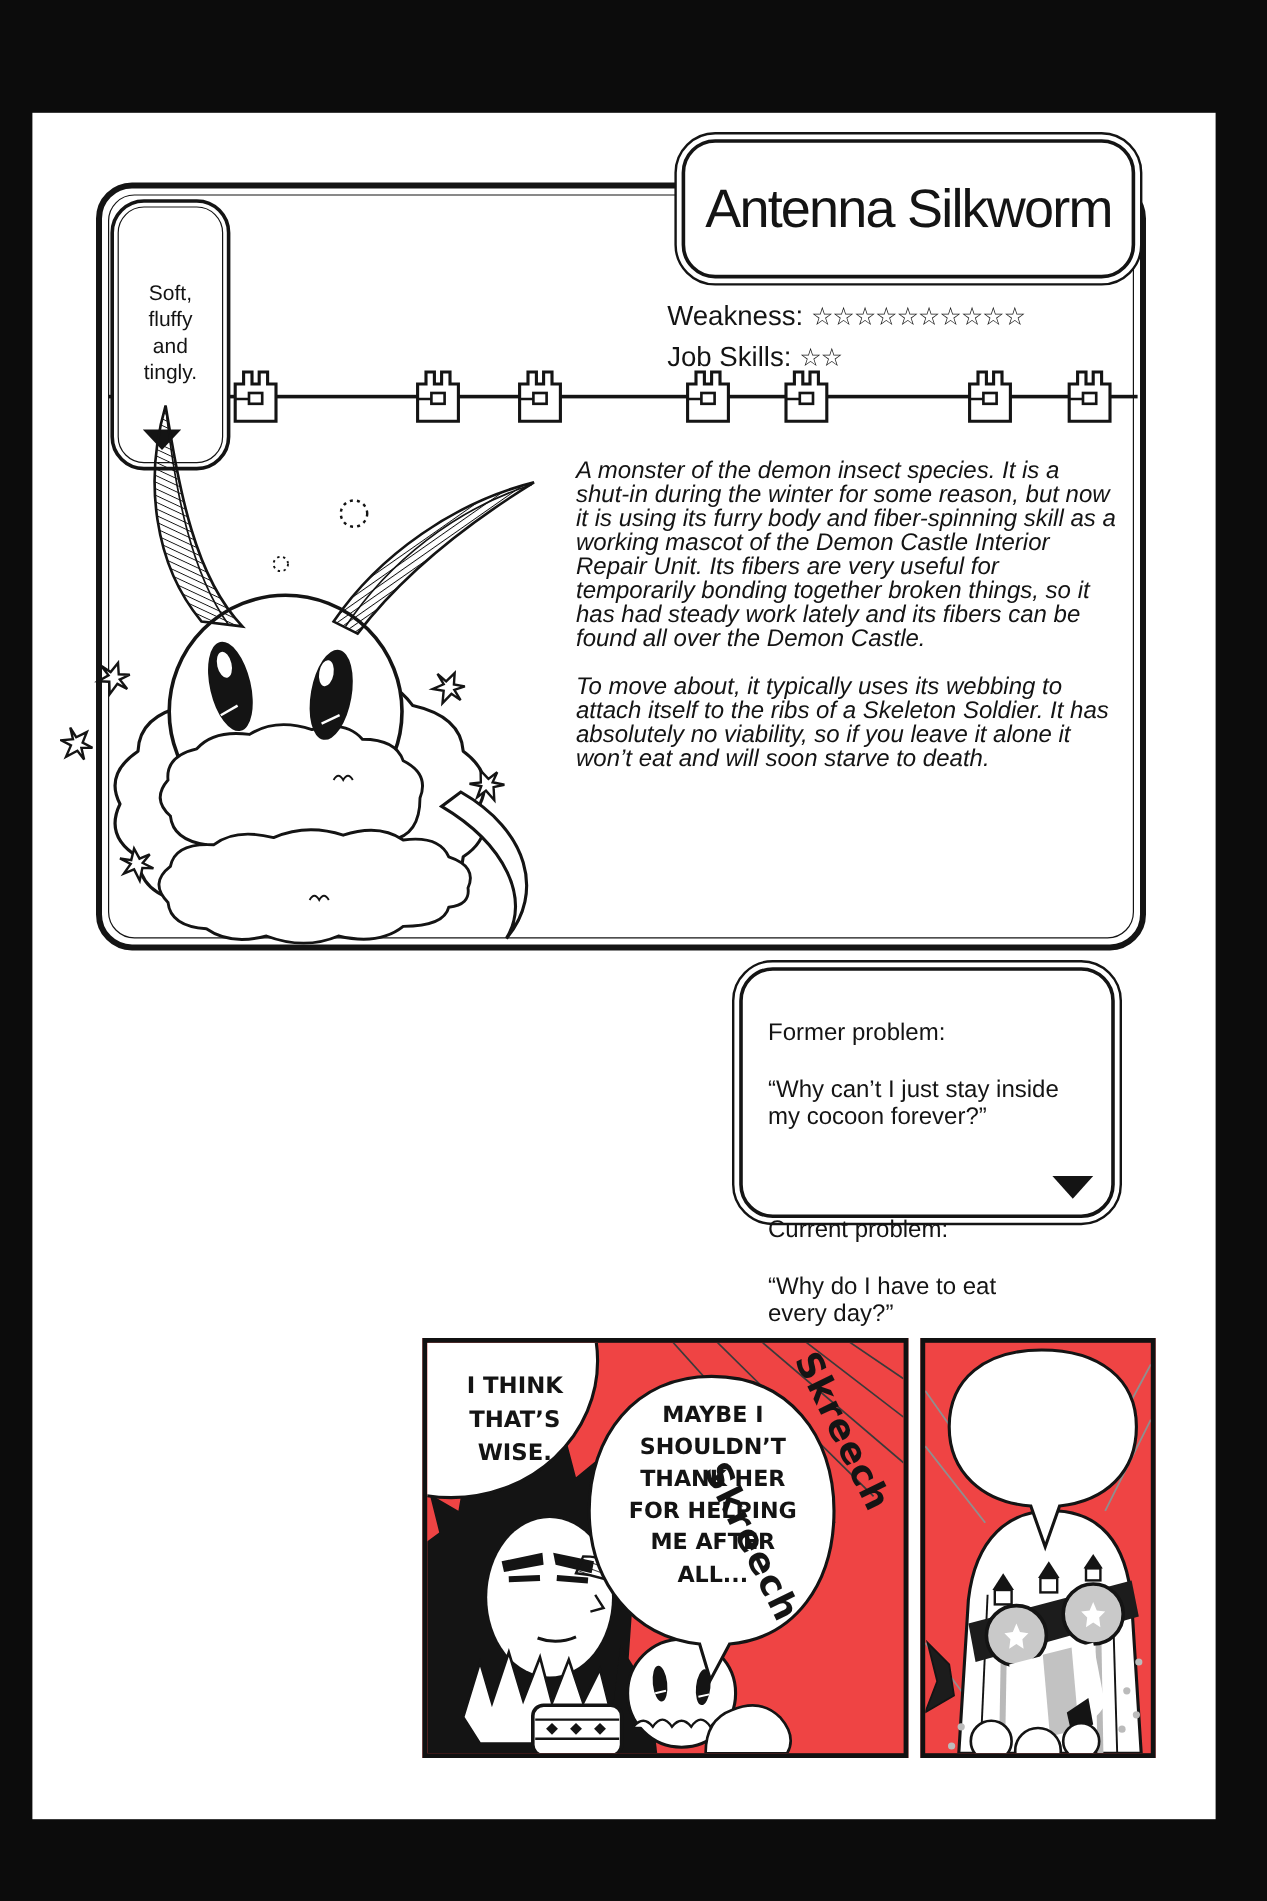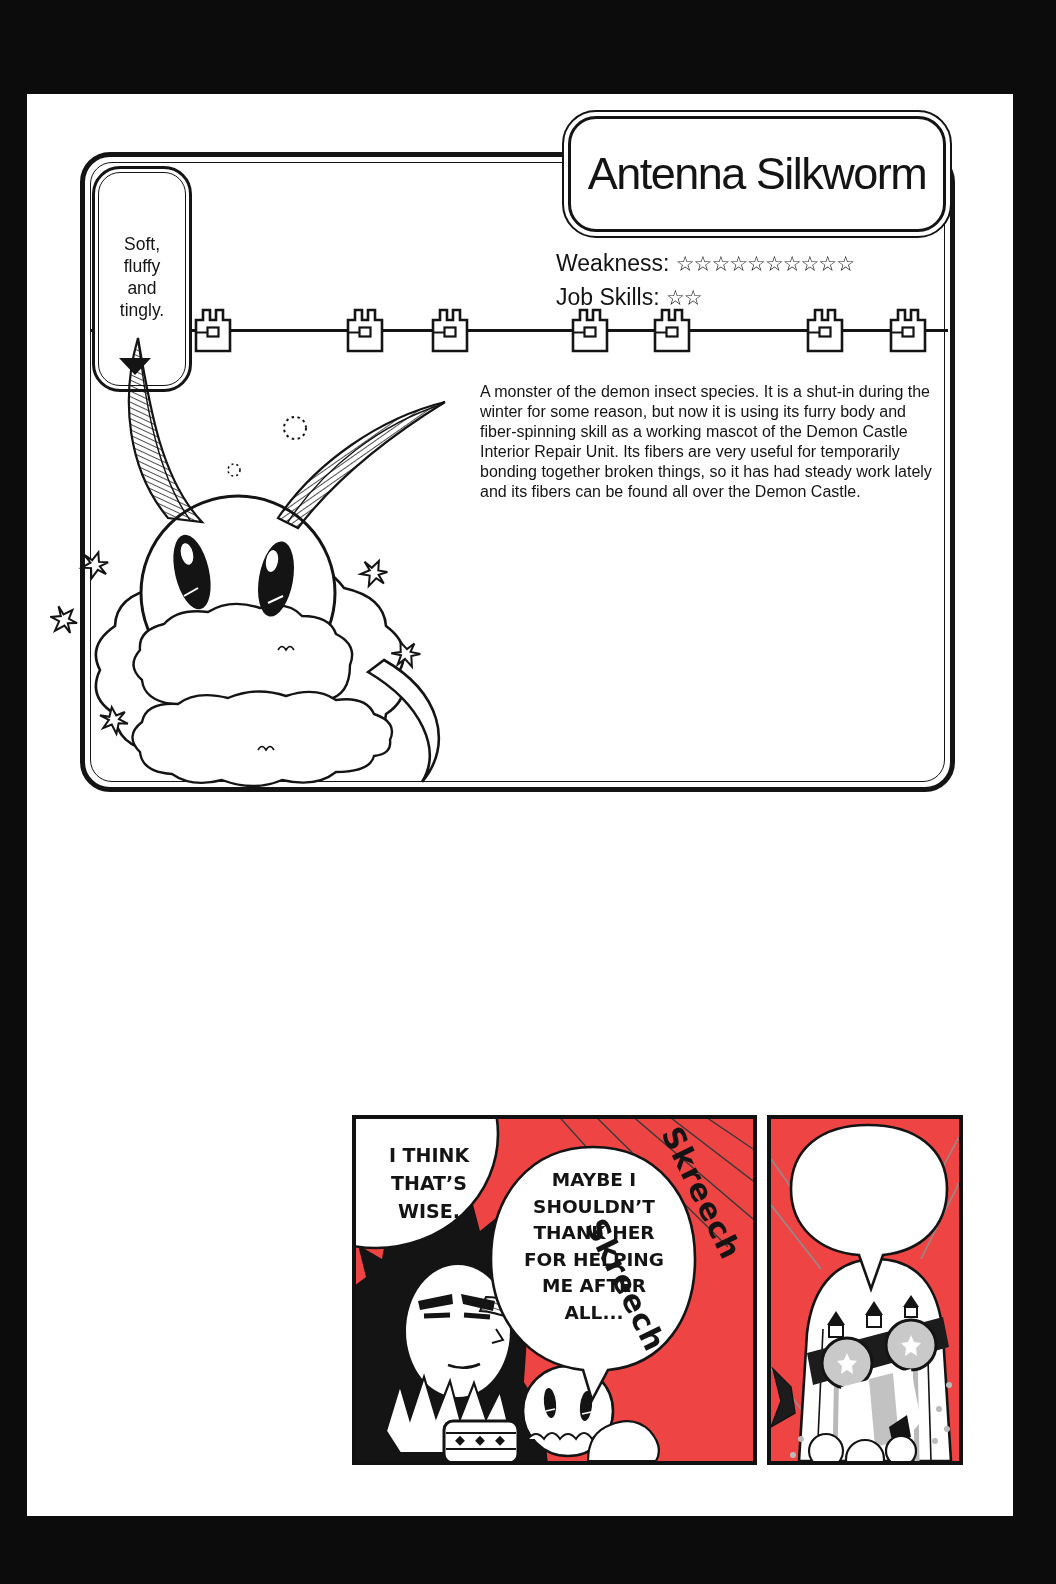--- a/index.html
+++ b/index.html
@@ -29,21 +29,21 @@
         border:2px solid #141414;border-radius:34px;background:#fff;box-sizing:border-box;}
   .problembox::before{content:"";position:absolute;inset:4px;border:3px solid #141414;border-radius:28px;}
   .problem-text{position:absolute;left:28px;top:24px;width:270px;font-size:20px;line-height:23.5px;white-space:pre-line;}
   .problem-gap{height:23px;}
   .problem-marker{position:absolute;right:22px;bottom:20px;width:0;height:0;
         border-left:17px solid transparent;border-right:17px solid transparent;border-top:19px solid #141414;}
 
   
   .stats{position:absolute;left:556px;top:247px;z-index:3;font-size:23px;line-height:33px;}
   .stars{font-family:"DejaVu Sans",sans-serif;font-size:21px;letter-spacing:-1px;}
-  .desc{position:absolute;left:480px;top:382px;width:452px;z-index:3;font-size:16px;line-height:20px;}
+  .desc{position:absolute;left:480px;top:382px;width:452px;z-index:3;font-size:20px;line-height:20px;font-style:italic;}
   .desc p{margin:0 0 20px 0;}
 
   
   .deco-line{position:absolute;left:90px;top:329px;width:858px;height:3px;background:#141414;z-index:2;}
   .turret{position:absolute;top:307px;width:40px;height:46px;z-index:3;}
 
   
   .panel{position:absolute;top:1115px;height:350px;background:#ef4444;border:4px solid #111;
          box-sizing:border-box;overflow:hidden;z-index:2;}
   .panel1{left:352px;width:405px;}
@@ -119,20 +119,21 @@
     <div class="title">Antenna Silkworm</div>
   </div>
 
   <div class="stats">
     <div><span>Weakness:</span> <span class="stars">☆☆☆☆☆☆☆☆☆☆</span></div>
     <div><span>Job Skills:</span> <span class="stars">☆☆</span></div>
   </div>
 
   <div class="desc">
     <p>A monster of the demon insect species. It is a shut-in during the winter for some reason, but now it is using its furry body and fiber-spinning skill as a working mascot of the Demon Castle Interior Repair Unit. Its fibers are very useful for temporarily bonding together broken things, so it has had steady work lately and its fibers can be found all over the Demon Castle.</p>
+    <p>To move about, it typically uses its webbing to attach itself to the ribs of a Skeleton Soldier. It has absolutely no viability, so if you leave it alone it won’t eat and will soon starve to death.</p>
   </div>
 
   <svg class="monster" viewBox="0 0 420 467">
     <defs>
       <pattern id="hatchA" width="5" height="5" patternUnits="userSpaceOnUse" patternTransform="rotate(115)">
         <line x1="0" y1="0" x2="0" y2="5" stroke="#141414" stroke-width="1.5"></line>
       </pattern>
       <pattern id="hatchB" width="5" height="5" patternUnits="userSpaceOnUse" patternTransform="rotate(55)">
         <line x1="0" y1="0" x2="0" y2="5" stroke="#141414" stroke-width="1.5"></line>
       </pattern>
@@ -175,20 +176,32 @@
       <path transform="translate(356,334) rotate(-25)" d="M0,-13 L3,-4 L12,-6 L5,0 L13,6 L4,4 L0,14 L-3,4 L-12,6 L-5,-1 L-13,-7 L-4,-4 Z"></path>
     </g>
 
     <circle cx="245" cy="108" r="11" fill="none" stroke="#141414" stroke-width="2" stroke-dasharray="2.5 3.5"></circle>
     <circle cx="184" cy="150" r="6" fill="none" stroke="#141414" stroke-width="1.6" stroke-dasharray="2 3"></circle>
 
     <path d="M228,330 q4,-7 8,0 q4,-7 8,0" fill="none" stroke="#141414" stroke-width="1.6"></path>
     <path d="M208,430 q4,-7 8,0 q4,-7 8,0" fill="none" stroke="#141414" stroke-width="1.6"></path>
   </svg>
 
+  <div class="problembox">
+    <div class="problem-text">
+      <div>Former problem:</div>
+      <div>“Why can’t I just stay inside
+my cocoon forever?”</div>
+      <div class="problem-gap"></div>
+      <div>Current problem:</div>
+      <div>“Why do I have to eat
+every day?”</div>
+    </div>
+    <div class="problem-marker"></div>
+  </div>
 
   <div class="panel panel1">
     <svg width="397" height="342" viewBox="0 0 397 342">
       <defs>
         <pattern id="hatchP" width="5" height="5" patternUnits="userSpaceOnUse" patternTransform="rotate(110)">
           <line x1="0" y1="0" x2="0" y2="5" stroke="#141414" stroke-width="1.4"></line>
         </pattern>
       </defs>
 
       <g stroke="#3a3a3a" stroke-width="1.4">

